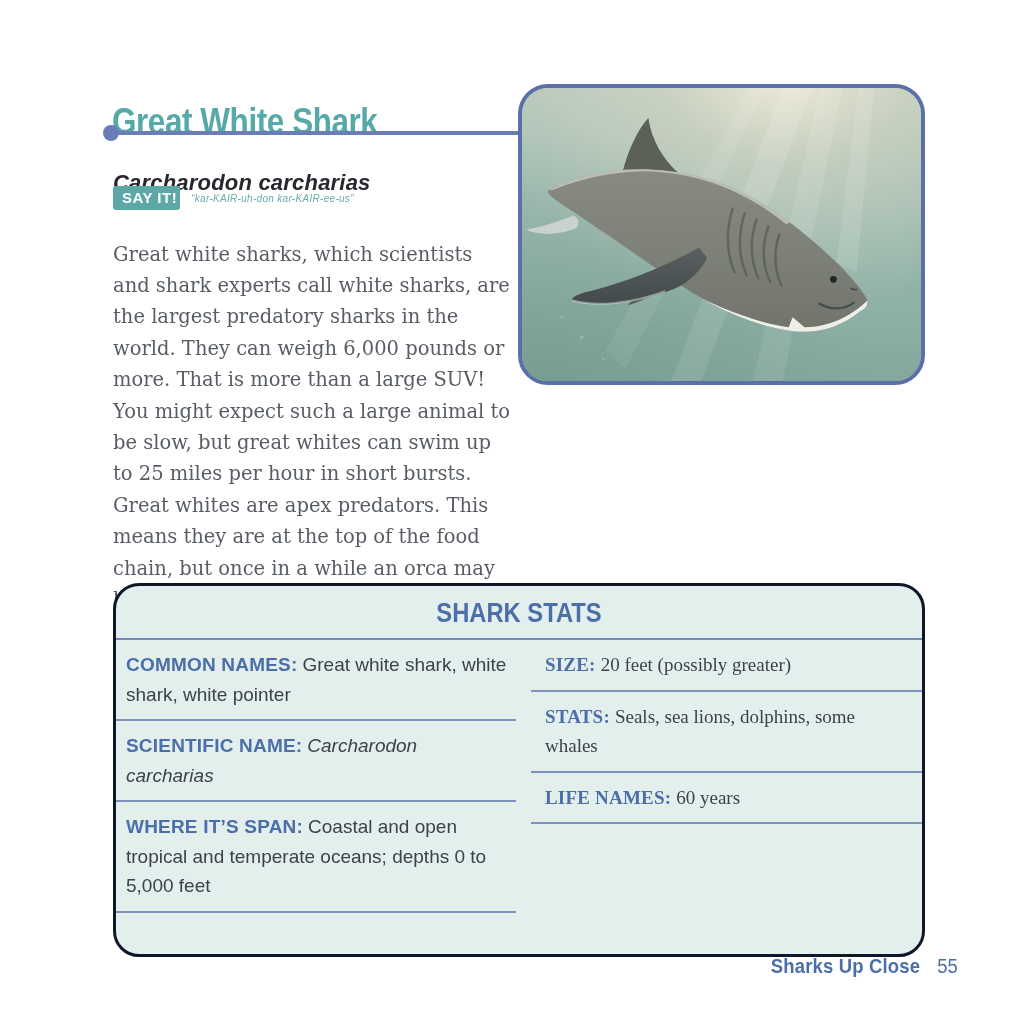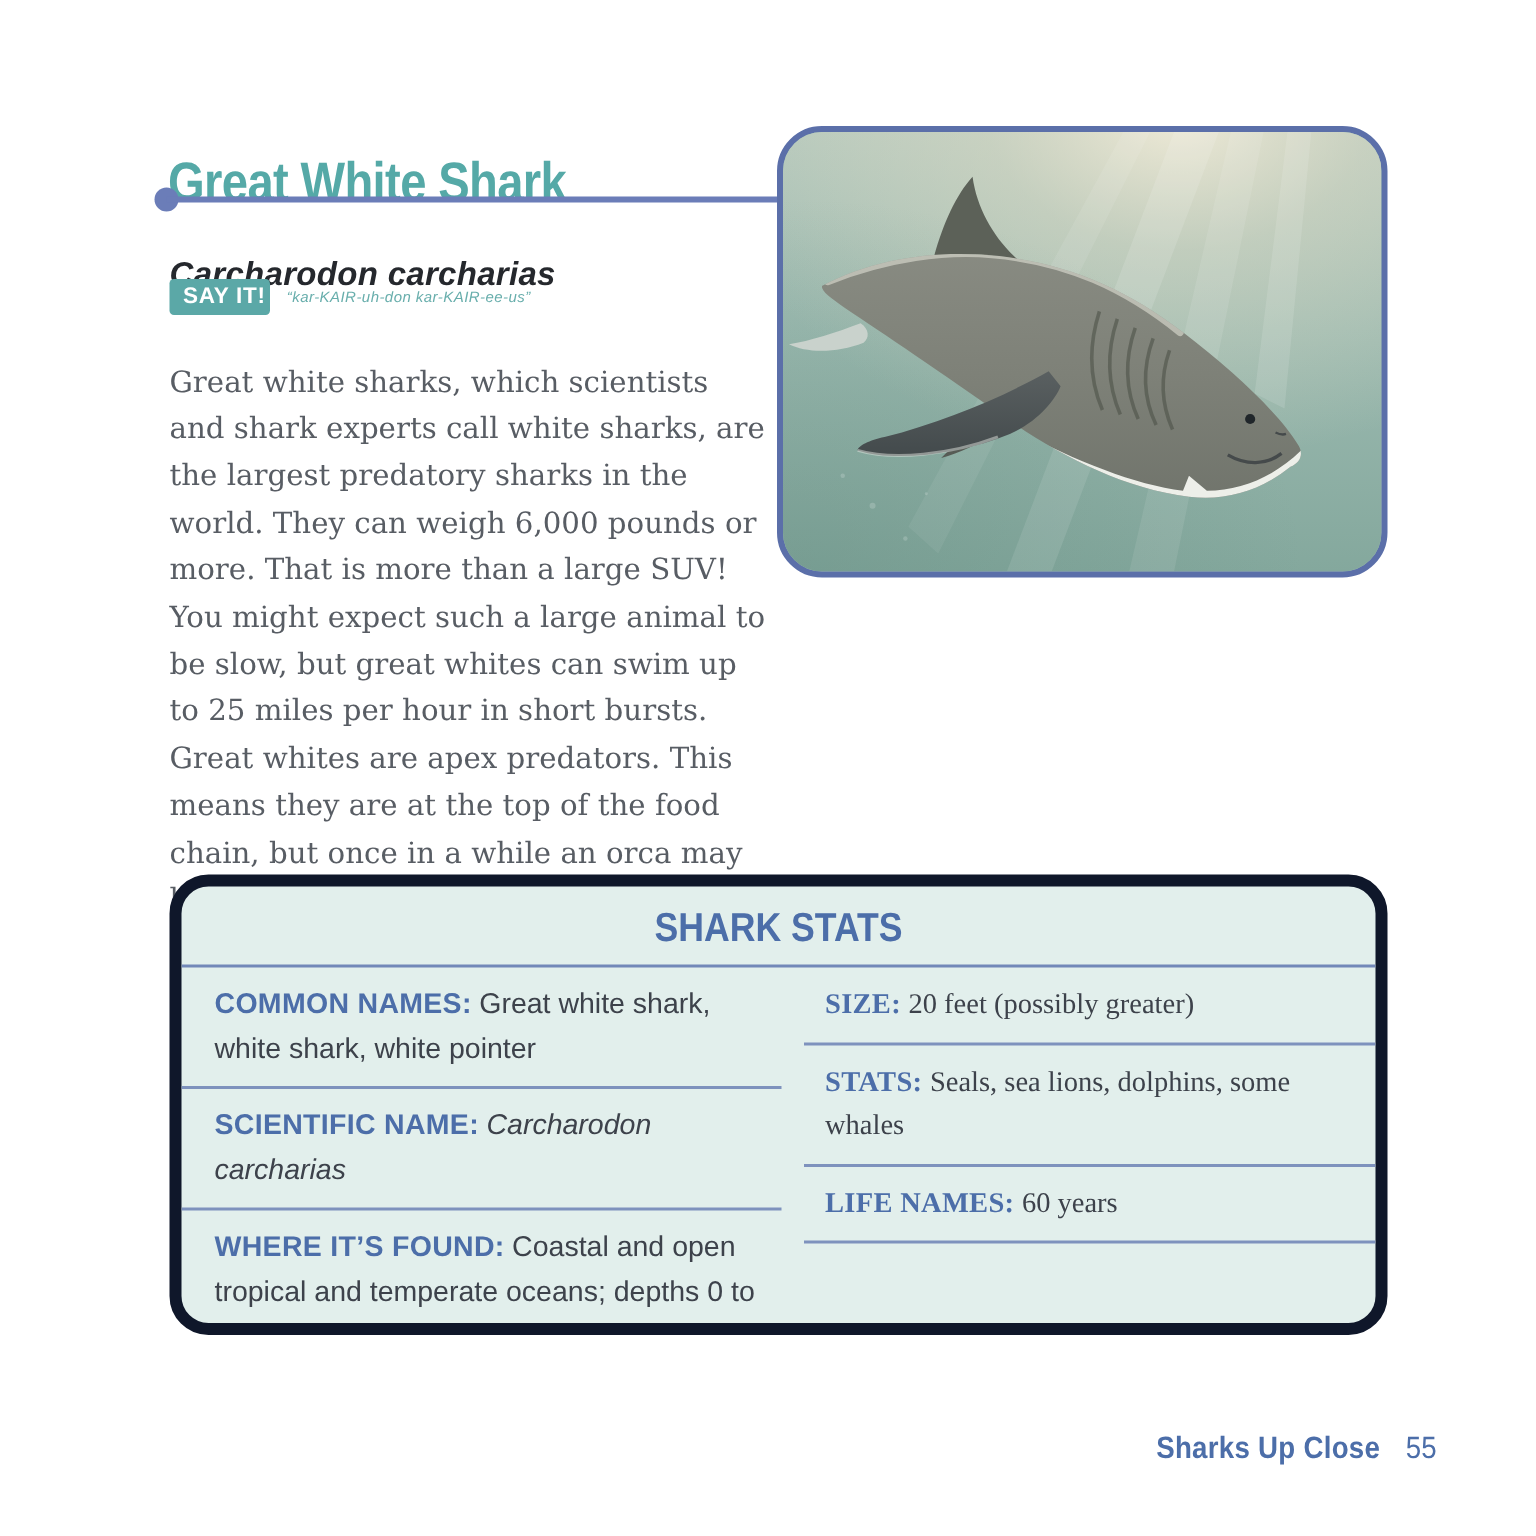--- a/index.html
+++ b/index.html
@@ -44,40 +44,40 @@
     font-size:19.5px;line-height:31.4px;color:#585d64;
   }
   .photo-frame{
     position:absolute;left:518px;top:84px;width:407px;height:301px;
     border:4px solid #5b6fa9;border-radius:30px;overflow:hidden;
     box-sizing:border-box;background:#9dbbb0;
   }
   .photo-frame svg{display:block;width:100%;height:100%;}
 
   .stats-box{
-    position:absolute;left:113px;top:583px;width:812px;height:307px;
+    position:absolute;left:113px;top:583px;width:812px;height:374px;
     box-sizing:border-box;
-    background:#e2efec;border:8px solid #0f172a;border-radius:26px;
+    background:#e2efec;border:3px solid #0f172a;border-radius:26px;
     overflow:hidden;
   }
   .stats-title{
     text-align:center;color:#4c6ea9;font-weight:bold;font-size:27px;
     padding:12px 0 9px 0;border-bottom:2px solid #7288b8;
   }
   .stats-title span{display:inline-block;transform:scaleX(0.88);letter-spacing:0px;}
   .stats-cols{display:flex;align-items:flex-start;}
   .stats-col{box-sizing:border-box;}
   .stats-col.left{width:400px;}
   .stats-col.right{flex:1;margin-left:15px;font-family:Liberation Serif, serif;}
   .stat-row{
     border-bottom:2px solid #7e92bd;
     font-size:19px;line-height:29.5px;color:#3d424b;
     padding:10px 8px 10px 0;
   }
-  .stats-col.left .stat-row{padding-left:22px;}
+  .stats-col.left .stat-row{padding-left:10px;}
   .stats-col.right .stat-row{padding-left:14px;padding-right:16px;}
   .stat-label{color:#4c6ea9;font-weight:bold;letter-spacing:0.2px;margin-right:5px;}
   .stat-value{color:#3d424b;}
   .stat-value.italic{font-style:italic;}
 
   .footer{
     position:absolute;top:954px;right:66px;
     color:#4c6ea9;font-size:20.5px;white-space:nowrap;
     transform:scaleX(0.9);transform-origin:right top;
   }
@@ -186,21 +186,21 @@
   <div class="stats-title"><span>SHARK STATS</span></div>
   <div class="stats-cols">
     <div class="stats-col left">
       <div class="stat-row">
         <span class="stat-label">COMMON NAMES:</span><span class="stat-value">Great white shark, white shark, white pointer</span>
       </div>
       <div class="stat-row">
         <span class="stat-label">SCIENTIFIC NAME:</span><span class="stat-value italic">Carcharodon carcharias</span>
       </div>
       <div class="stat-row">
-        <span class="stat-label">WHERE IT’S FOUND:</span><span class="stat-value">Coastal and open tropical and temperate oceans; depths 0 to 5,000 feet</span>
+        <span class="stat-label">WHERE IT’S SPAN:</span><span class="stat-value">Coastal and open tropical and temperate oceans; depths 0 to 5,000 feet</span>
       </div>
     </div>
     <div class="stats-col right">
       <div class="stat-row">
         <span class="stat-label">SIZE:</span><span class="stat-value">20 feet (possibly greater)</span>
       </div>
       <div class="stat-row">
         <span class="stat-label">STATS:</span><span class="stat-value">Seals, sea lions, dolphins, some whales</span>
       </div>
       <div class="stat-row">

